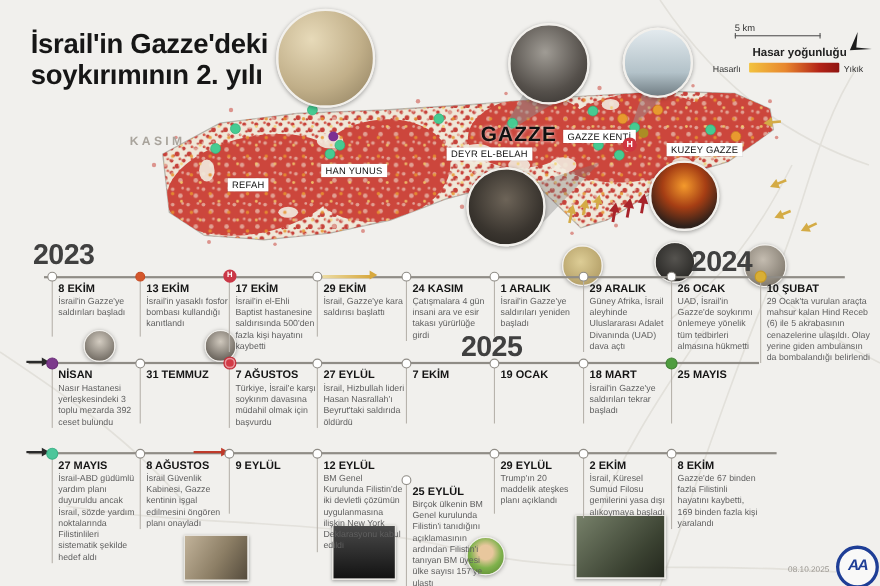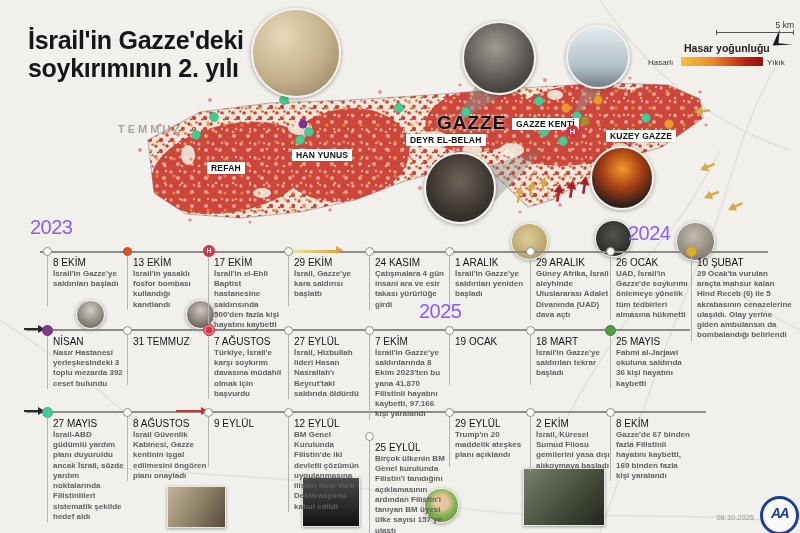--- a/index.html
+++ b/index.html
@@ -3,31 +3,31 @@
 <meta charset="utf-8">
 <style>
   html,body{margin:0;padding:0}
   body{width:800px;height:533px;position:relative;overflow:hidden;
        background:#f1f0ed;font-family:"Liberation Sans",sans-serif;}
   .abs{position:absolute}
   
   .title{left:28px;top:26px;width:225px;font-size:25px;font-weight:800;
          line-height:1.13;color:#161616;letter-spacing:-.3px}
   
-  .scale-wrap{left:716px;top:20px;width:78px;font-size:8.5px;color:#333;text-align:right}
+  .scale-wrap{left:668px;top:20px;width:78px;font-size:8.5px;color:#333;text-align:left}
   .scale-line{margin-top:2px;height:1px;background:#555;position:relative}
   .scale-line:before,.scale-line:after{content:"";position:absolute;top:-2px;width:1px;height:5px;background:#555}
   .scale-line:before{left:0}.scale-line:after{right:0}
   .leg-title{left:684px;top:42px;font-size:10.5px;font-weight:700;color:#222}
   .leg-bar{left:681px;top:57px;width:82px;height:9px;border-radius:1px;
            background:linear-gradient(90deg,#f2c23e,#e8872e 40%,#b32317 78%,#8f1410)}
   .leg-min{left:648px;top:58px;font-size:8px;color:#333}
   .leg-max{left:767px;top:58px;font-size:8px;color:#333}
   
-  .chip{background:#fff;color:#101010;font-size:8.5px;font-weight:700;
+  .chip{background:#fff;color:#101010;font-size:8.5px;font-weight:400;
         padding:1px 4px;white-space:nowrap;box-shadow:0 0 0 .5px rgba(0,0,0,.10);letter-spacing:.2px}
   .misir{left:118px;top:123px;color:#a9a49c;font-size:11px;font-weight:700;letter-spacing:3px}
   .gazze-big{left:437px;top:112px;font-size:19px;font-weight:800;color:#111;
              letter-spacing:1px;text-shadow:0 0 3px rgba(255,255,255,.85)}
   .hmark{left:566px;top:125px;width:13px;height:13px;border-radius:50%;background:#cf3540;
          color:#fff;font-size:8px;font-weight:800;text-align:center;line-height:13px}
   
   .pcircle{border-radius:50%;border:2px solid #f2f0ec;box-shadow:0 1px 4px rgba(0,0,0,.35)}
   .c-rubble{left:251px;top:8px;width:86px;height:86px;
             background:radial-gradient(circle at 35% 30%,#e7dab9,#c1af89 55%,#8c7c5c)}
@@ -49,25 +49,25 @@
             background:radial-gradient(circle at 50% 35%,#d3ccc1,#5a544c)}
   .c-nasrallah{left:186px;top:300px;width:27px;height:27px;border-width:1.5px;
             background:radial-gradient(circle at 50% 35%,#cfc8bd,#4c463f)}
   .c-trump{left:424px;top:488px;width:33px;height:33px;border-width:1.5px;
             background:radial-gradient(circle at 50% 40%,#e8c79d 25%,#7fb24c 55%,#567f2e)}
   .thumb{box-shadow:0 1px 3px rgba(0,0,0,.35);border:1px solid #e8e6e2}
   .t-doha{left:167px;top:486px;width:57px;height:40px;background:linear-gradient(120deg,#c2b39a,#8c7e65 55%,#544b3c)}
   .t-un{left:302px;top:477px;width:56px;height:48px;background:linear-gradient(180deg,#4a4a4a,#121212)}
   .t-flotilla{left:523px;top:468px;width:80px;height:56px;background:linear-gradient(135deg,#77816a,#394030 70%,#23271d)}
   
-  .year{font-size:20px;font-weight:400;color:#8b5cf6;letter-spacing:-.5px}
+  .year{font-size:26px;font-weight:700;color:#404040;letter-spacing:-.5px}
   .tl-line{height:1.5px;background:#8f8c86}
   .tl-item{position:absolute;width:74px;border-left:1px solid #b7b3ac;padding-left:5px;min-height:52px}
-  .tl-item .d{font-size:10px;font-weight:400;color:#141414;margin-top:3px;white-space:nowrap}
-  .tl-item .t{font-size:8px;line-height:1.28;color:#5f5f5f;font-weight:700;margin-top:1px}
+  .tl-item .d{font-size:10px;font-weight:700;color:#141414;margin-top:3px;white-space:nowrap}
+  .tl-item .t{font-size:8px;line-height:1.28;color:#5f5f5f;font-weight:400;margin-top:1px}
   .node{position:absolute;left:-5px;top:-7px;width:9px;height:9px;border-radius:50%;
         background:#fff;border:1.5px solid #8f8c86;box-sizing:border-box}
   .n-orange{background:#d4572c;border-color:#c64a22}
   .n-hosp{background:#ca3746;border-color:#ca3746;width:12px;height:12px;left:-6px;top:-9px;
           color:#fff;font-size:7px;font-weight:800;text-align:center;line-height:12px;border:none}
   .n-yellow{background:#d9af35;border-color:#c89a25;width:11px;height:11px;left:-6px;top:-8px}
   .n-purple{background:#7d3a8c;border-color:#6c2f7a;width:11px;height:11px;left:-6px;top:-8px}
   .n-flag{background:#d23a45;border-color:#c22f3a;width:12px;height:12px;left:-6px;top:-9px;
           box-shadow:inset 0 0 0 1.5px rgba(255,255,255,.45)}
   .n-green{background:#4f9d3f;border-color:#418434;width:11px;height:11px;left:-6px;top:-8px}
@@ -251,21 +251,21 @@
 
 <div class="abs scale-wrap">
   <span>5 km</span>
   <div class="scale-line"></div>
 </div>
 <div class="abs leg-title">Hasar yoğunluğu</div>
 <div class="abs leg-bar"></div>
 <div class="abs leg-min">Hasarlı</div>
 <div class="abs leg-max">Yıkık</div>
 
-<div class="abs misir">TEMMUZ</div>
+<div class="abs misir">KASIM</div>
 <div class="abs chip" style="left:207px;top:162px">REFAH</div>
 <div class="abs chip" style="left:292px;top:149px">HAN YUNUS</div>
 <div class="abs chip" style="left:406px;top:134px">DEYR EL-BELAH</div>
 <div class="abs gazze-big">GAZZE</div>
 <div class="abs chip" style="left:512px;top:118px">GAZZE KENTİ</div>
 <div class="abs hmark">H</div>
 <div class="abs chip" style="left:606px;top:130px">KUZEY GAZZE</div>
 
 <div class="abs pcircle c-rubble"></div>
 <div class="abs pcircle c-vehicles"></div>
@@ -356,35 +356,33 @@
   <div class="t">Türkiye, İsrail'e karşı soykırım davasına müdahil olmak için başvurdu</div>
 </div>
 <div class="tl-item" style="left:288px;top:333px">
   <span class="node"></span>
   <div class="d">27 EYLÜL</div>
   <div class="t">İsrail, Hizbullah lideri Hasan Nasrallah'ı Beyrut'taki saldırıda öldürdü</div>
 </div>
 <div class="tl-item" style="left:369px;top:333px">
   <span class="node"></span>
   <div class="d">7 EKİM</div>
-  <div class="t">İsrail'in Gazze'ye saldırılarında 8 Ekim 2023'ten bu yana 41.870 Filistinli hayatını kaybetti, 97.166 kişi yaralandı</div>
 </div>
 <div class="tl-item" style="left:449px;top:333px">
   <span class="node"></span>
   <div class="d">19 OCAK</div>
 </div>
 <div class="tl-item" style="left:530px;top:333px">
   <span class="node"></span>
   <div class="d">18 MART</div>
   <div class="t">İsrail'in Gazze'ye saldırıları tekrar başladı</div>
 </div>
 <div class="tl-item" style="left:610px;top:333px">
   <span class="node n-green"></span>
   <div class="d">25 MAYIS</div>
-  <div class="t">Fahmi al-Jarjawi okuluna saldırıda 36 kişi hayatını kaybetti</div>
 </div>
 
 <div class="tl-item" style="left:47px;top:415px">
   <span class="node n-teal"></span>
   <div class="d">27 MAYIS</div>
   <div class="t">İsrail-ABD güdümlü yardım planı duyuruldu ancak İsrail, sözde yardım noktalarında Filistinlileri sistematik şekilde hedef aldı</div>
 </div>
 <div class="tl-item" style="left:127px;top:415px">
   <span class="node"></span>
   <div class="d">8 AĞUSTOS</div>

